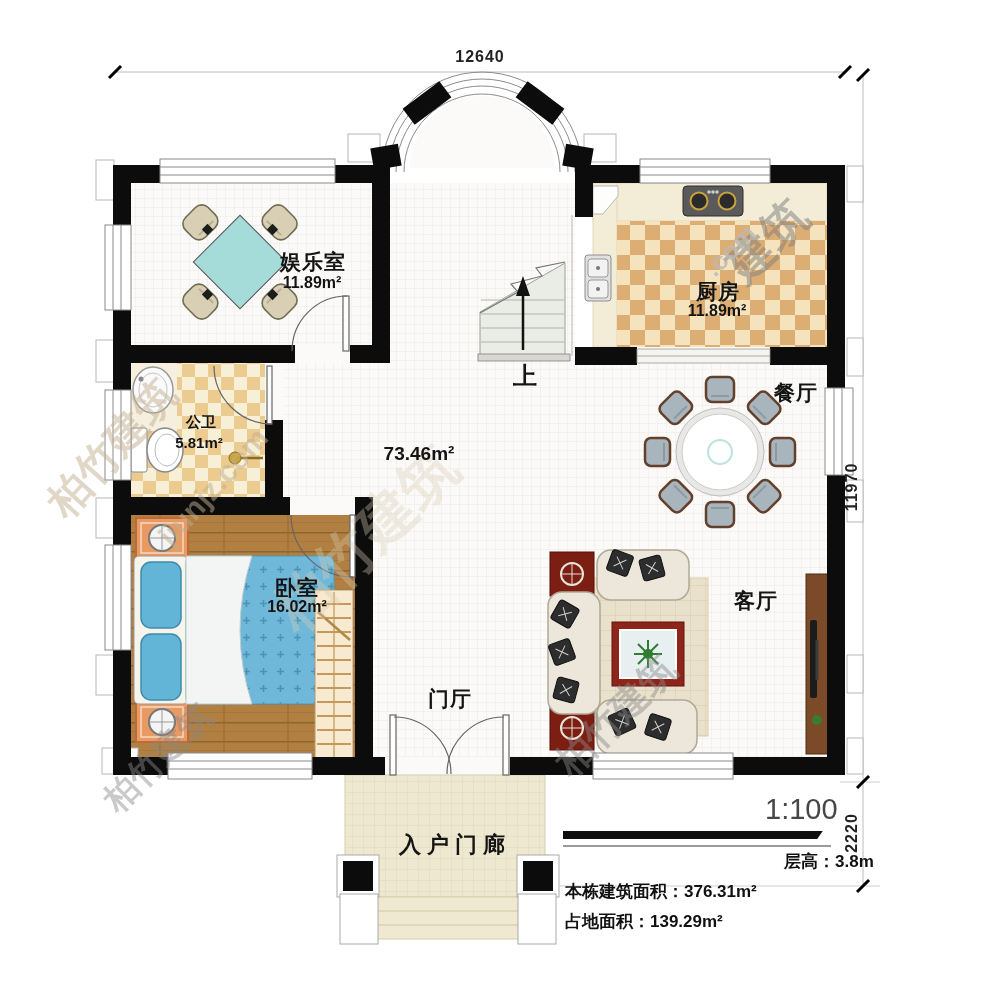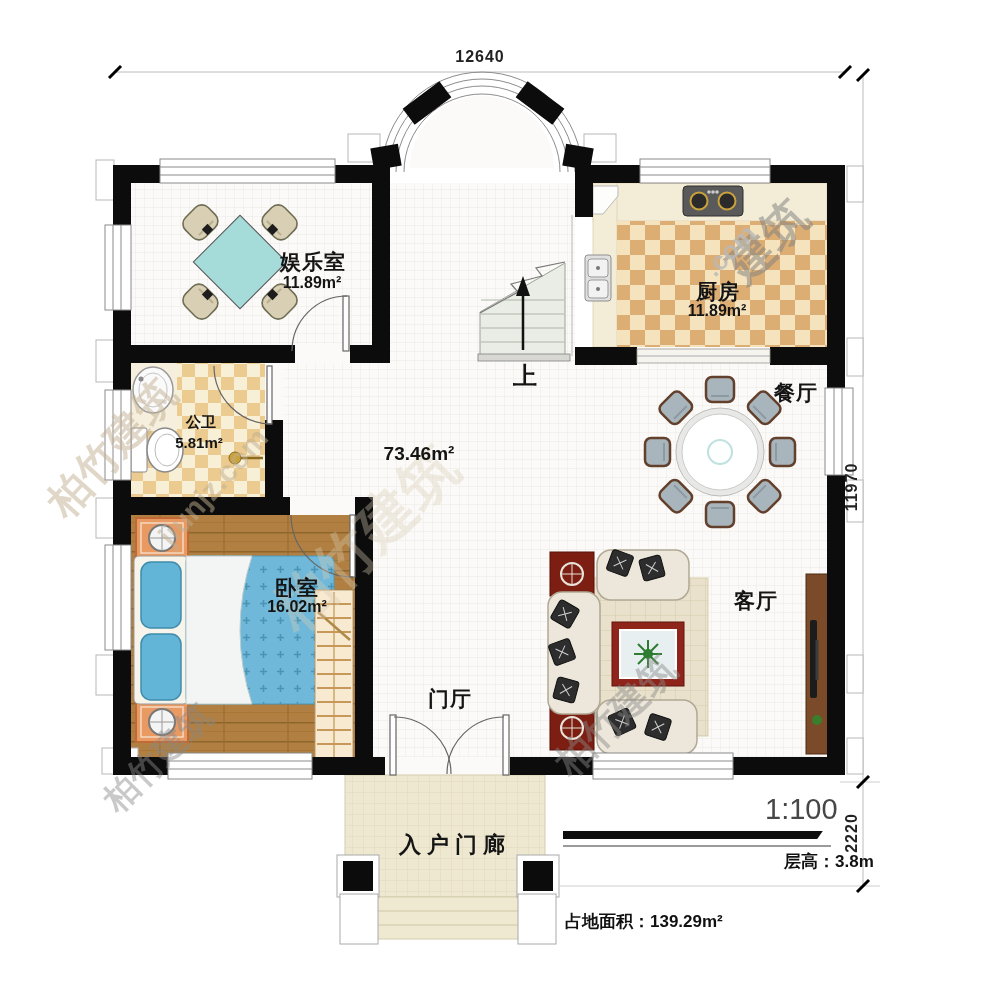--- a/index.html
+++ b/index.html
@@ -374,17 +374,20 @@
 <div class="lbl porch-name" style="left:455px;top:845px;">入户门廊</div>
 <div class="lbl up-label" style="left:525px;top:376px;">上</div>
 
 <div class="title-scale">1:100</div>
 <div class="title-bar"></div>
 <div class="title-thin"></div>
 
 <div class="stat" style="left:748px;top:850px;margin-left:36px;">
   <span>层高：</span><span>3.8m</span>
 </div>
+<div class="stat" style="left:565px;top:880px;">
+  <span>本栋建筑面积：</span><span>376.31m²</span>
+</div>
 <div class="stat" style="left:565px;top:910px;">
   <span>占地面积：</span><span>139.29m²</span>
 </div>
 
 </div>
 
 </body></html>

